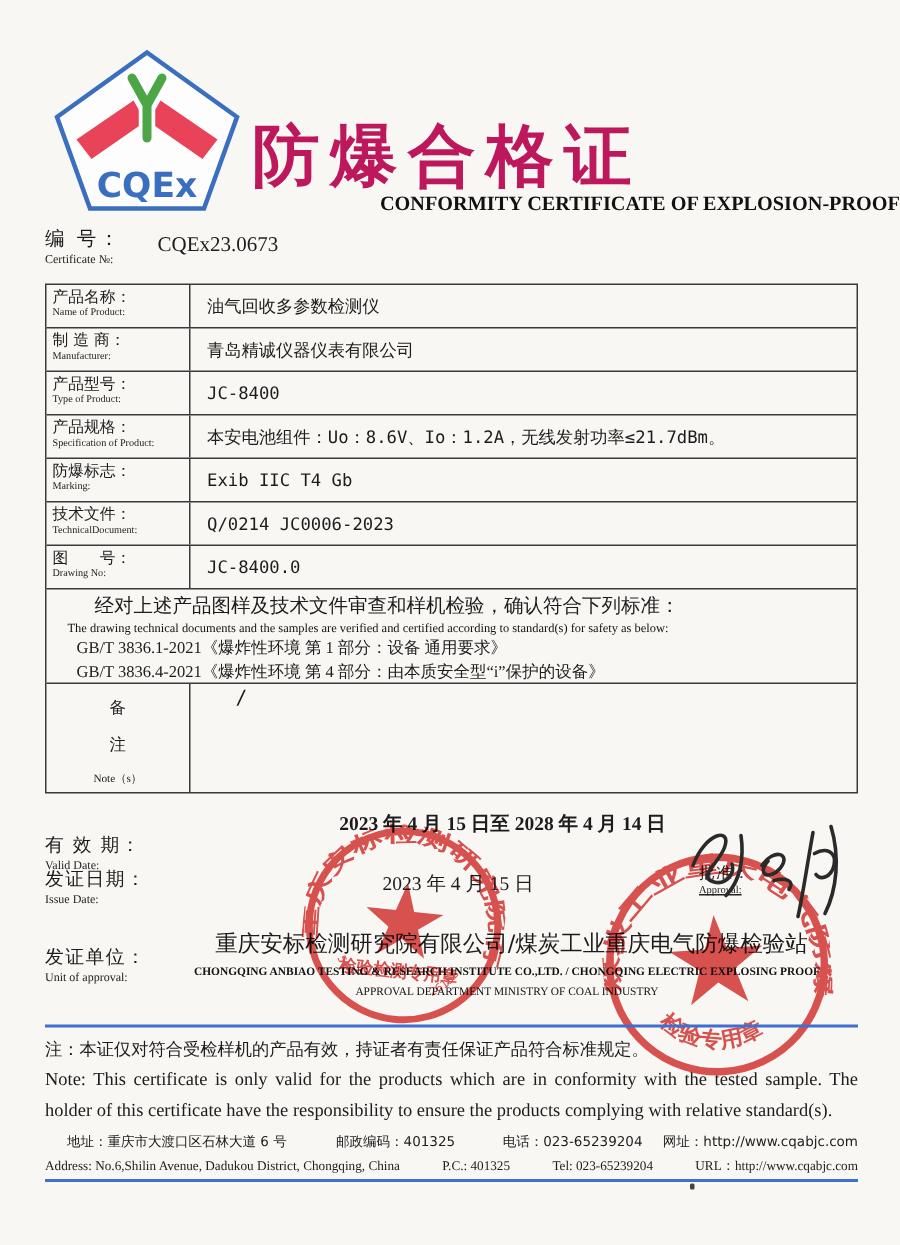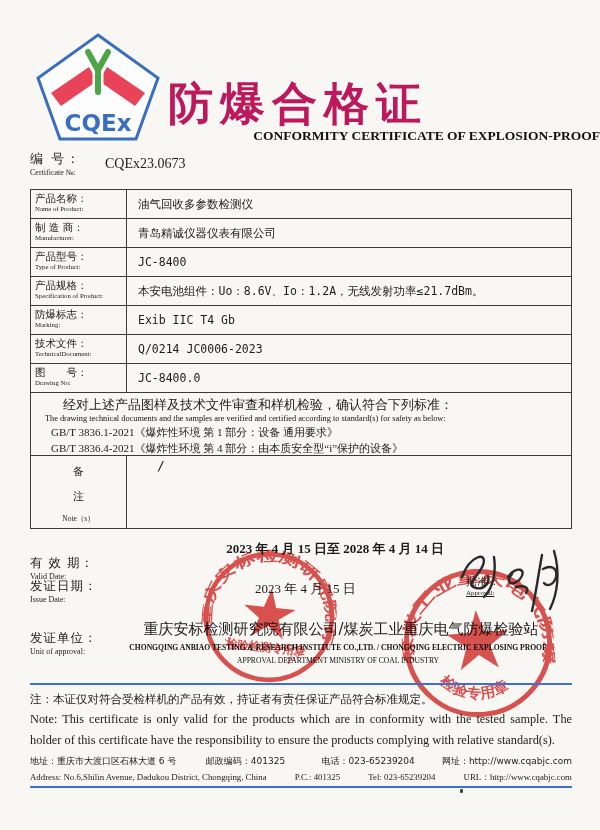--- a/index.html
+++ b/index.html
@@ -53,21 +53,21 @@
   .seal-left { left:202px; top:550px; width:134px; height:134px; transform:rotate(6deg); }
   .seal-right { left:402px; top:567px; width:152px; height:152px; transform:rotate(-4deg); }
   .signature { left:450px; top:543px; width:140px; height:80px; }
 
   
   .rule { height:2px; background:#3f6fd0; left:30px; width:542px; }
   .rule-top { top:683px; }
   .rule-bottom { top:786px; }
   .foot-note-cn { left:30px; top:692px; font-size:11.5px; white-space:nowrap; }
   .foot-note-en { left:30px; top:709px; width:542px; font-family:"Liberation Serif", serif; font-size:12.3px; line-height:21px; text-align:justify; }
-  .addr-cn { left:30px; top:755px; width:542px; display:flex; font-size:9px; white-space:nowrap; }
+  .addr-cn { left:30px; top:755px; width:542px; display:flex; font-size:9px; white-space:nowrap;text-align:center; }
   .addr-cn span:nth-child(1){ width:190px; } .addr-cn span:nth-child(2){ width:125px; } .addr-cn span:nth-child(3){ width:130px; }
   .addr-en { left:30px; top:772px; width:542px; display:flex; justify-content:space-between; font-family:"Liberation Serif", serif; font-size:8.8px; white-space:nowrap; }
   .speck { left:460px; top:789px; width:3px; height:4px; background:#444; border-radius:1px; }
 </style>
 </head>
 <body>
 
 <div class="abs logo-box">
   <svg width="128" height="110" viewBox="0 0 128 110">
     <polygon points="64,3 124,46 102,107 26,107 4,46" fill="#fdfdfd" stroke="#3a6fc0" stroke-width="3"></polygon>

